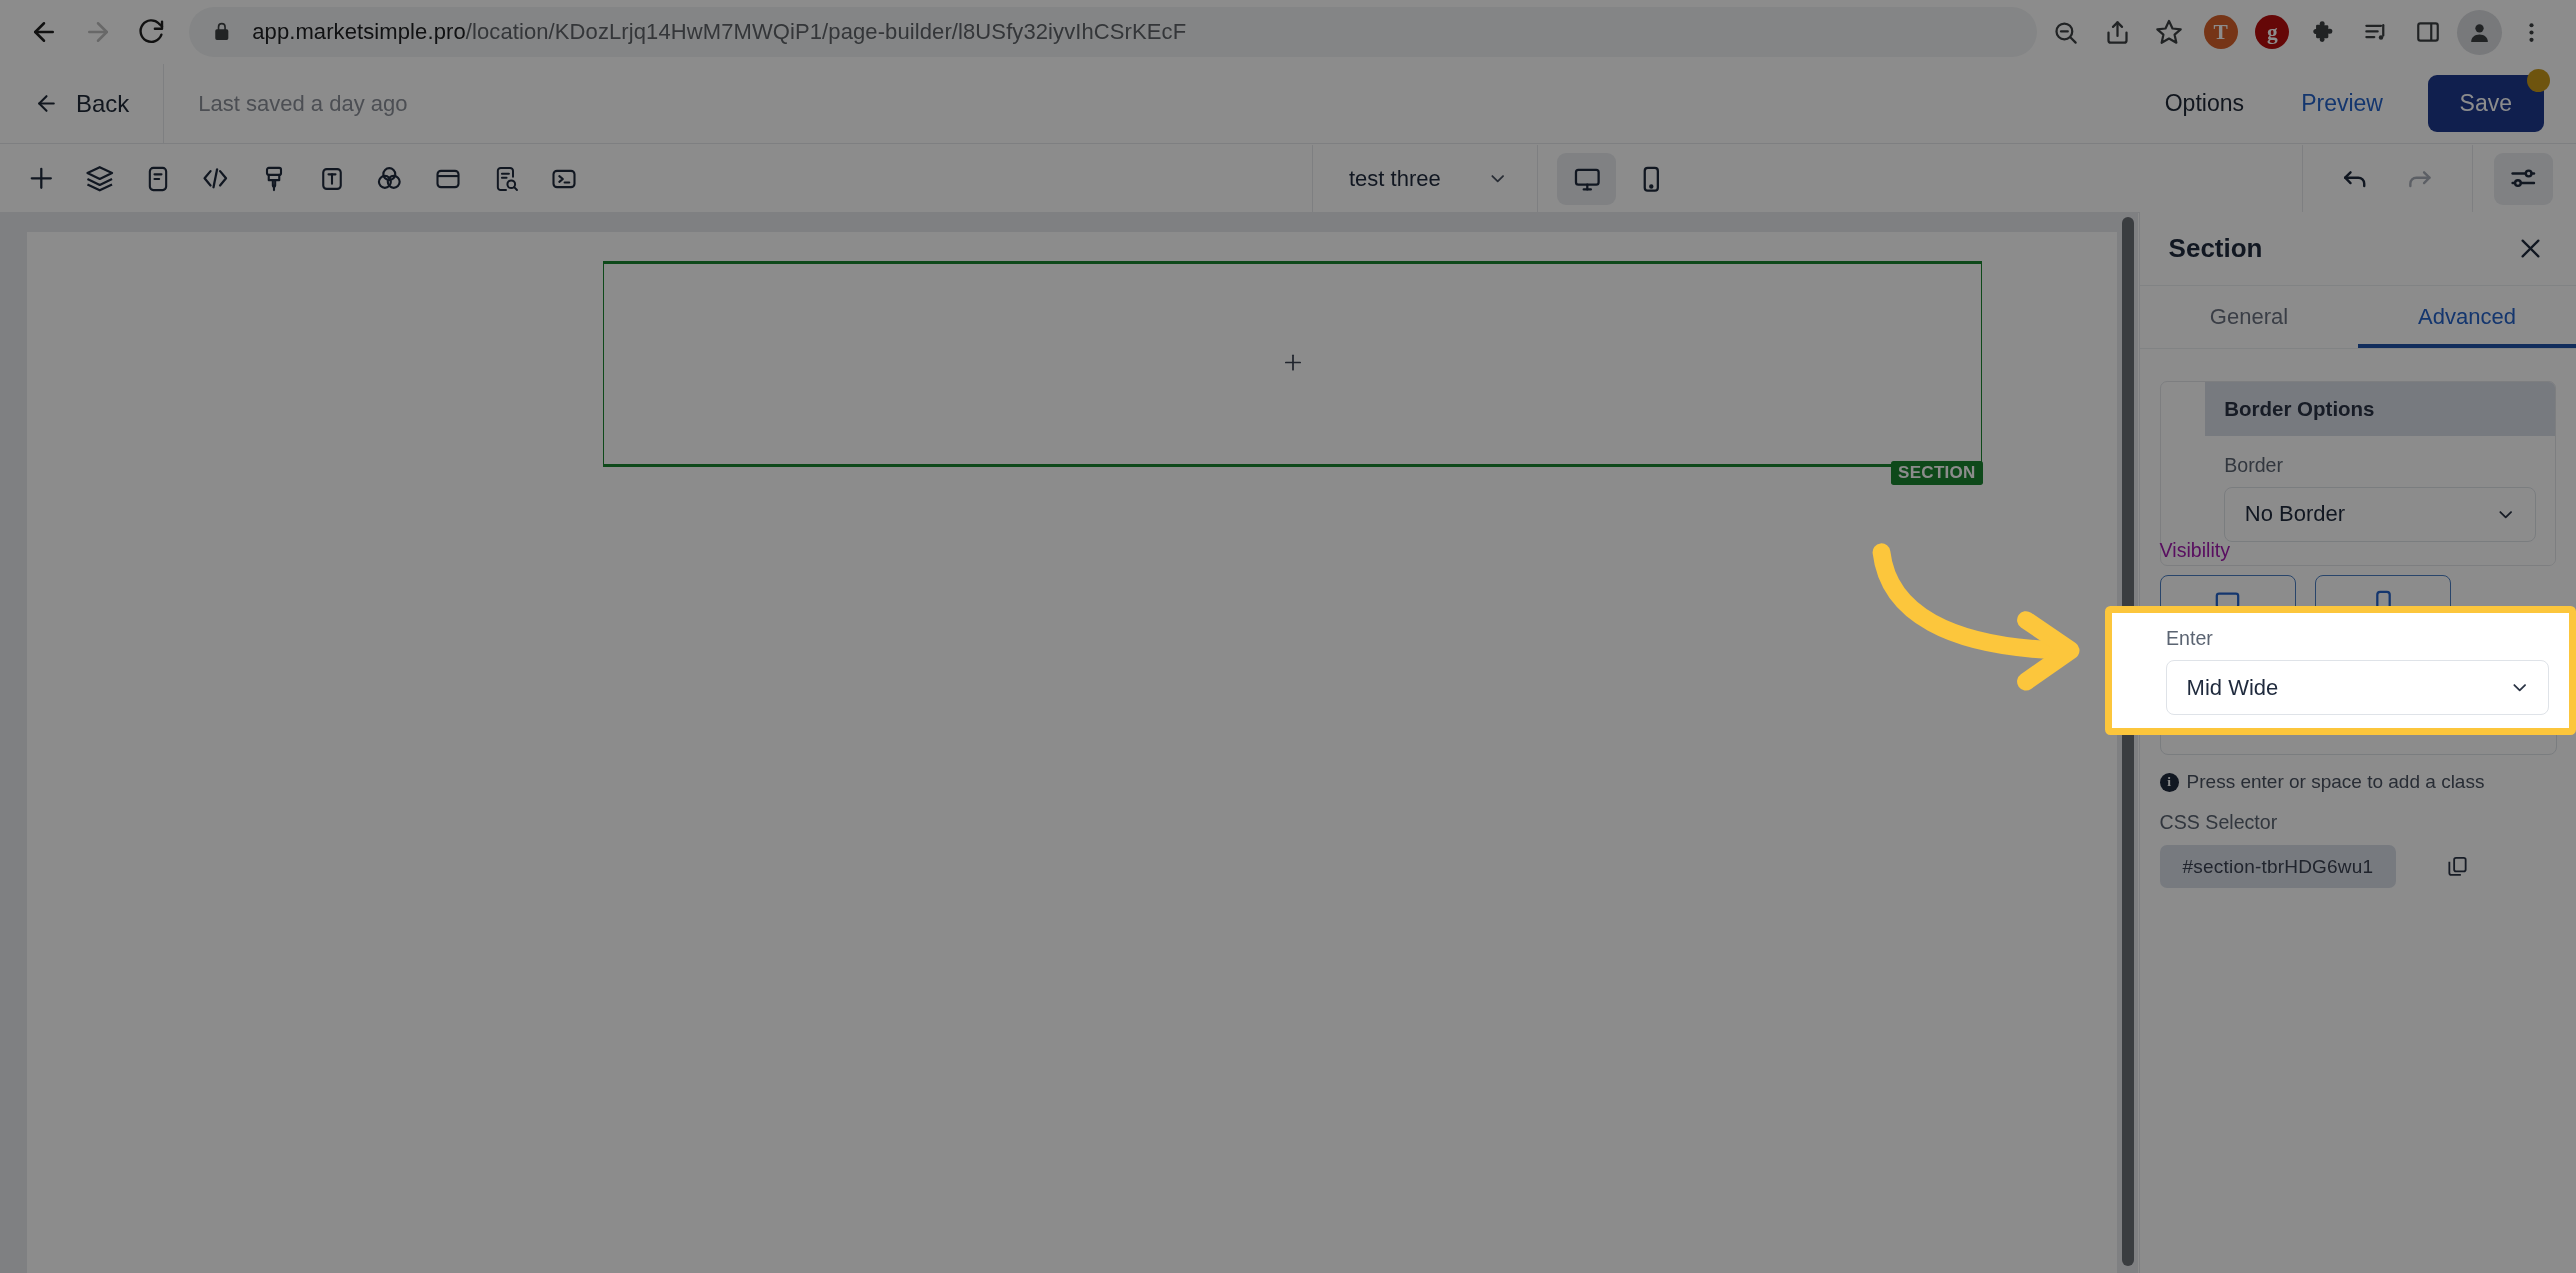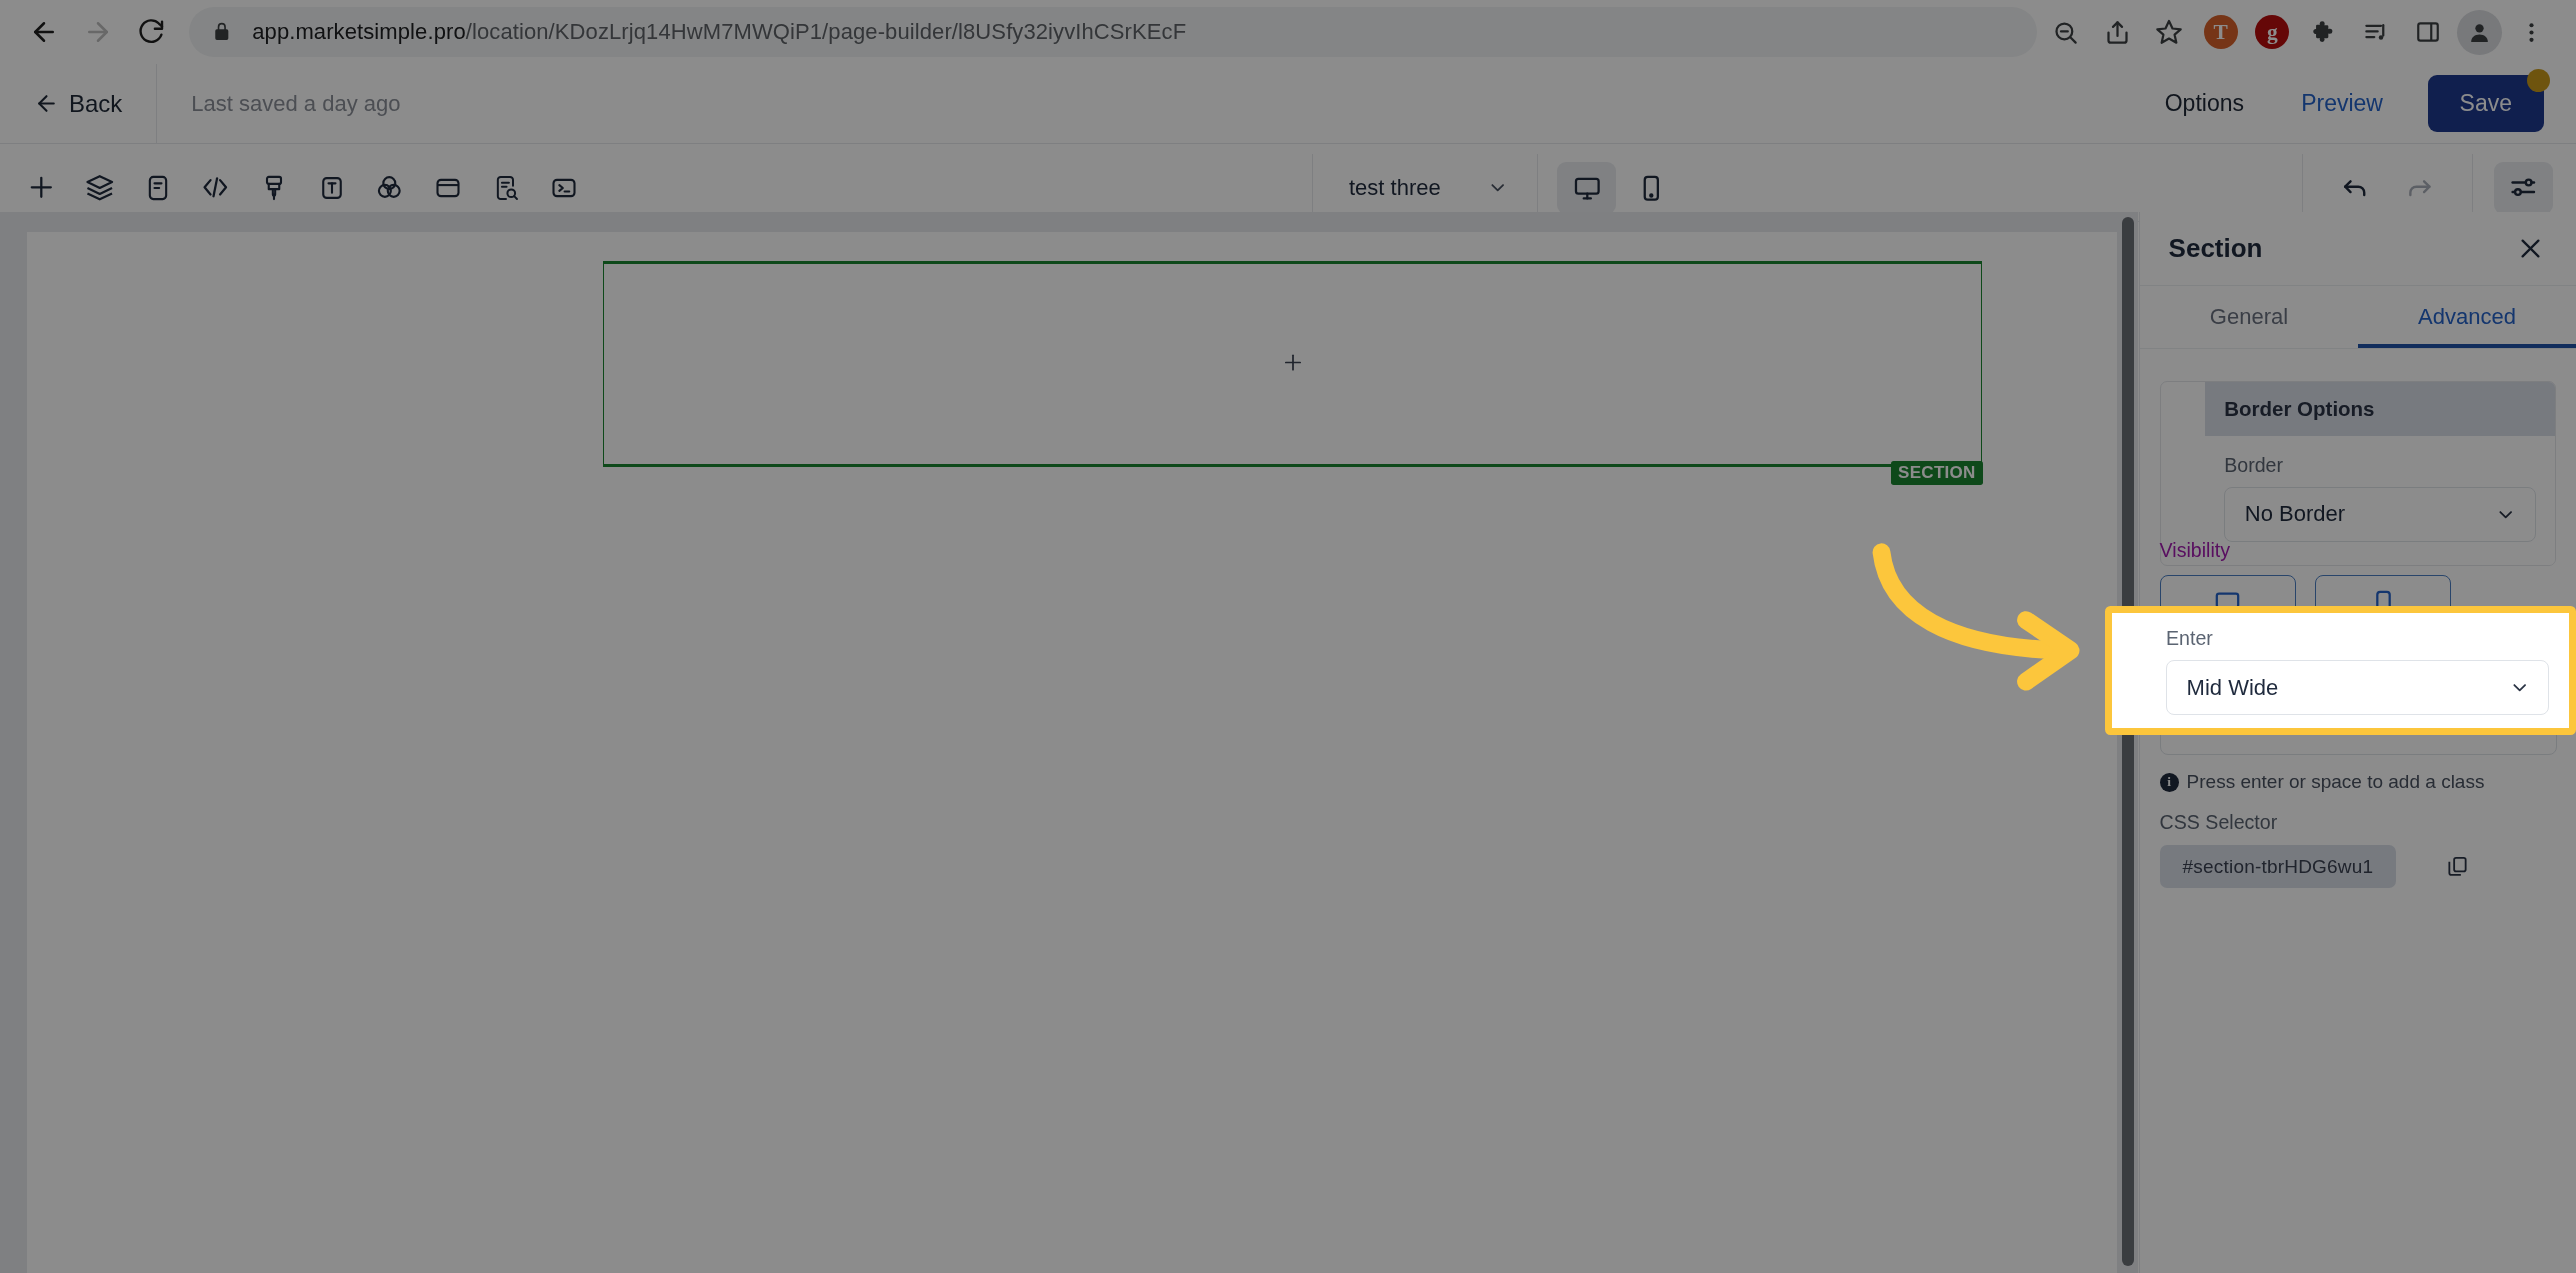--- a/index.html
+++ b/index.html
@@ -89,21 +89,21 @@
 
   
   .app-header {
     position: absolute; top: 64px; left: 0;
     width: 2576px; height: 80px;
     background: #ffffff;
     border-bottom: 0.9px solid #e5e7eb;
     display: flex; align-items: center;
   }
   .back-group {
-    display: flex; align-items: center; gap: 10px;
+    display: flex; align-items: center; gap: 17px;
     padding: 0 34px;
     height: 80px;
     border-right: 0.9px solid #e5e7eb;
   }
   .back-label { font-size: 24px; color: #1f2937; }
   .last-saved {
     padding-left: 34px;
     font-size: 22px; color: #8a8f98;
   }
   .header-right {
@@ -127,21 +127,21 @@
     border-radius: 9px;
   }
   .save-dot {
     position: absolute; top: -6.2px; right: -6.2px;
     width: 23px; height: 23px; border-radius: 50%;
     background: #c99a1a;
   }
 
   
   .editor-toolbar {
-    position: absolute; top: 154px; left: 0;
+    position: absolute; top: 145px; left: 0;
     width: 2576px; height: 68px;
     background: #ffffff;
     border-bottom: 0.9px solid #e5e7eb;
     display: flex; align-items: center;
   }
   .tool-left { display: flex; align-items: center; gap: 0; padding-left: 12.5px; }
   .tool-icon {
     width: 58px; height: 55px;
     display: flex; align-items: center; justify-content: center;
     color: #1f2a3d;

